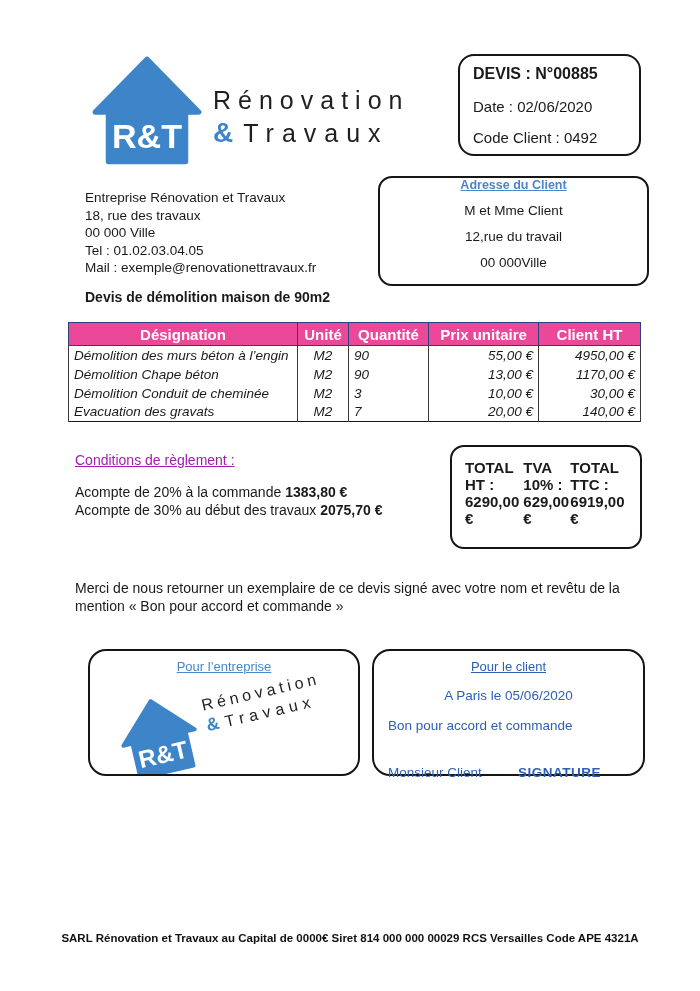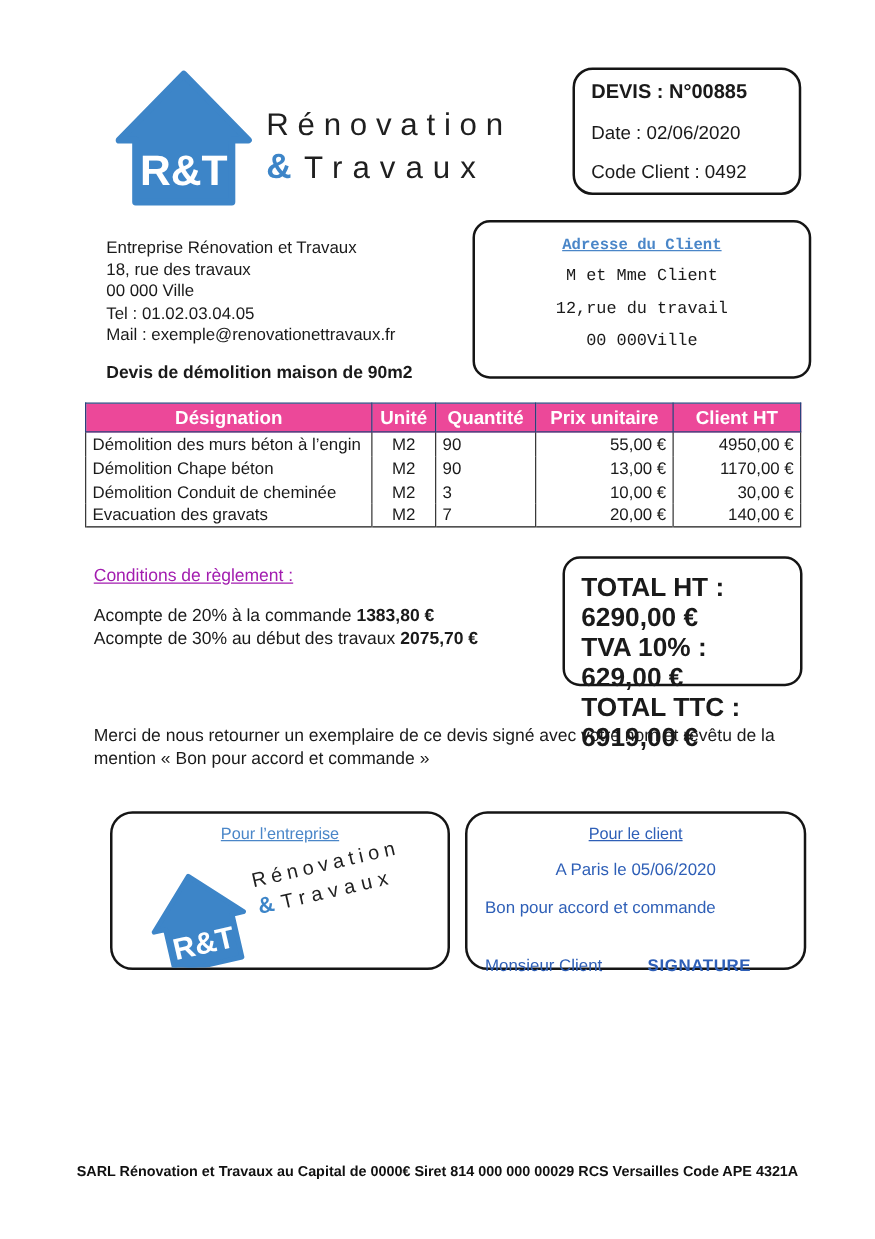--- a/index.html
+++ b/index.html
@@ -25,54 +25,54 @@
     display:flex; flex-direction:column; justify-content:space-between;
   }
   .devis-title { font-size:16px; font-weight:bold; }
   .devis-line  { font-size:15px; }
 
   
   .company { left:85px; top:189px; font-size:13.5px; line-height:17.5px; }
   .subject { left:85px; top:289px; font-size:14px; font-weight:bold; }
 
   .client-box {
-    left:378px; top:176px; width:271px; height:127px;
+    left:378px; top:176px; width:271px; height:110px;
     border:2px solid #151515; border-radius:14px;
-    text-align:center; padding-top:11px;font-family:Liberation Mono, monospace;
+    text-align:center; 
   }
   .client-title { color:#4a86c8; font-weight:600; font-size:12.5px; text-decoration:underline; }
   .client-line  { font-size:13.5px; margin-top:11px; }
 
   
   .items { left:68px; top:322px; width:572px; border-collapse:collapse; table-layout:fixed; }
   .items th {
     background:#ec4899; color:#fff; font-weight:bold; font-size:15px;
     height:23px; border:1.5px solid #29427c; text-align:center; padding:0 2px;
   }
   .items td { font-size:13.5px; height:19px; padding:0 5px; border-left:1.2px solid #3a3a3a; border-right:1.2px solid #3a3a3a; }
   .items tbody tr td { border-top:none; border-bottom:none; }
-  .items tbody { border:1.5px solid #1a1a1a; }
+  .items tbody { border:1.5px solid #1a1a1a;font-style:italic; }
   .items table, .items { border:1.5px solid #1a1a1a; }
   .items .c0 { text-align:left; }
   .items .c1 { text-align:center; }
   .items .c2 { text-align:left; }
   .items .c3 { text-align:right; }
   .items .c4 { text-align:right; }
   .w0 { width:229px; } .w1 { width:51px; } .w2 { width:80px; } .w3 { width:110px; } .w4 { width:102px; }
 
   
   .cond-title { left:75px; top:452px; font-size:14px; color:#a21caf; text-decoration:underline; }
   .cond-lines { left:75px; top:484px; font-size:14px; line-height:17.5px; }
   .cond-lines b { font-weight:bold; }
 
   .totals-box {
     left:450px; top:445px; width:192px; height:104px;
     border:2px solid #151515; border-radius:14px;
-    padding:12px 13px; display:flex; flex-direction:column; justify-content:space-between;
-    font-size:21px; font-weight:bold;
+    padding:12px 13px; display:flex; flex-direction:row; justify-content:space-between;
+    font-size:15px; font-weight:bold;
   }
   .totals-row .gap { display:inline-block; width:18px; }
 
   
   .thanks { left:75px; top:579px; width:566px; font-size:14px; line-height:18px; }
 
   
   .sig-left {
     left:88px; top:649px; width:272px; height:127px;
     border:2px solid #151515; border-radius:18px; overflow:hidden;

